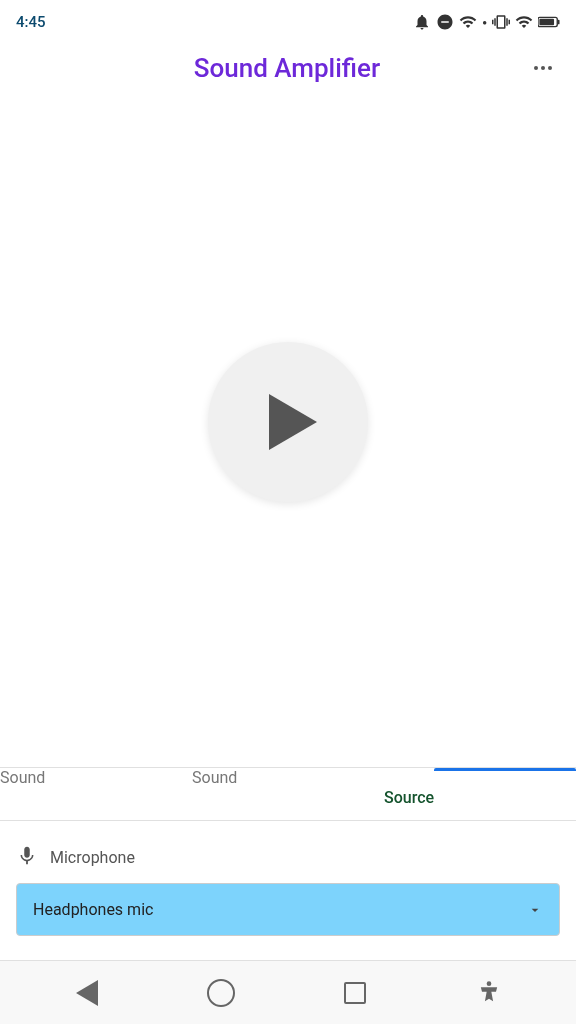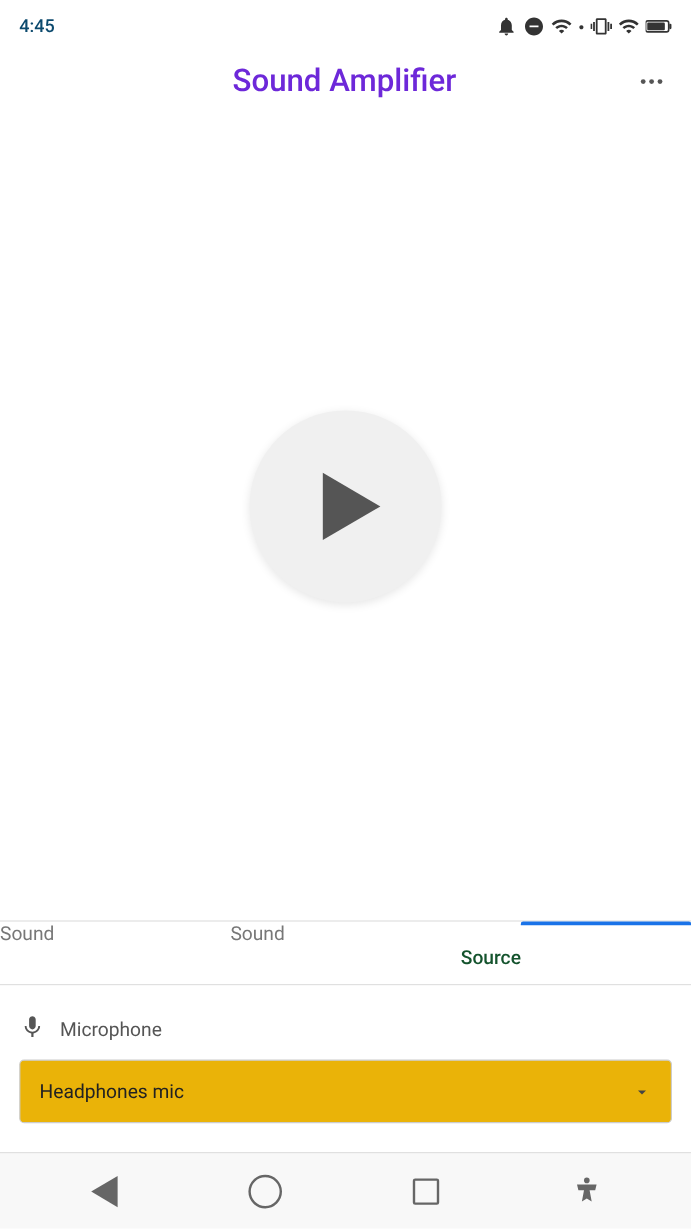--- a/index.html
+++ b/index.html
@@ -166,21 +166,21 @@
     
     .dropdown {
       margin-left: 0;
       border: 1px solid #ccc;
       border-radius: 4px;
       padding: 16px 16px;
       display: flex;
       justify-content: space-between;
       align-items: center;
       cursor: pointer;
-      background: #eab308;
+      background: #7dd3fc;
     }
 
     .dropdown-value {
       font-size: 16px;
       color: #222;
     }
 
     
     .bottom-nav {
       position: absolute;

